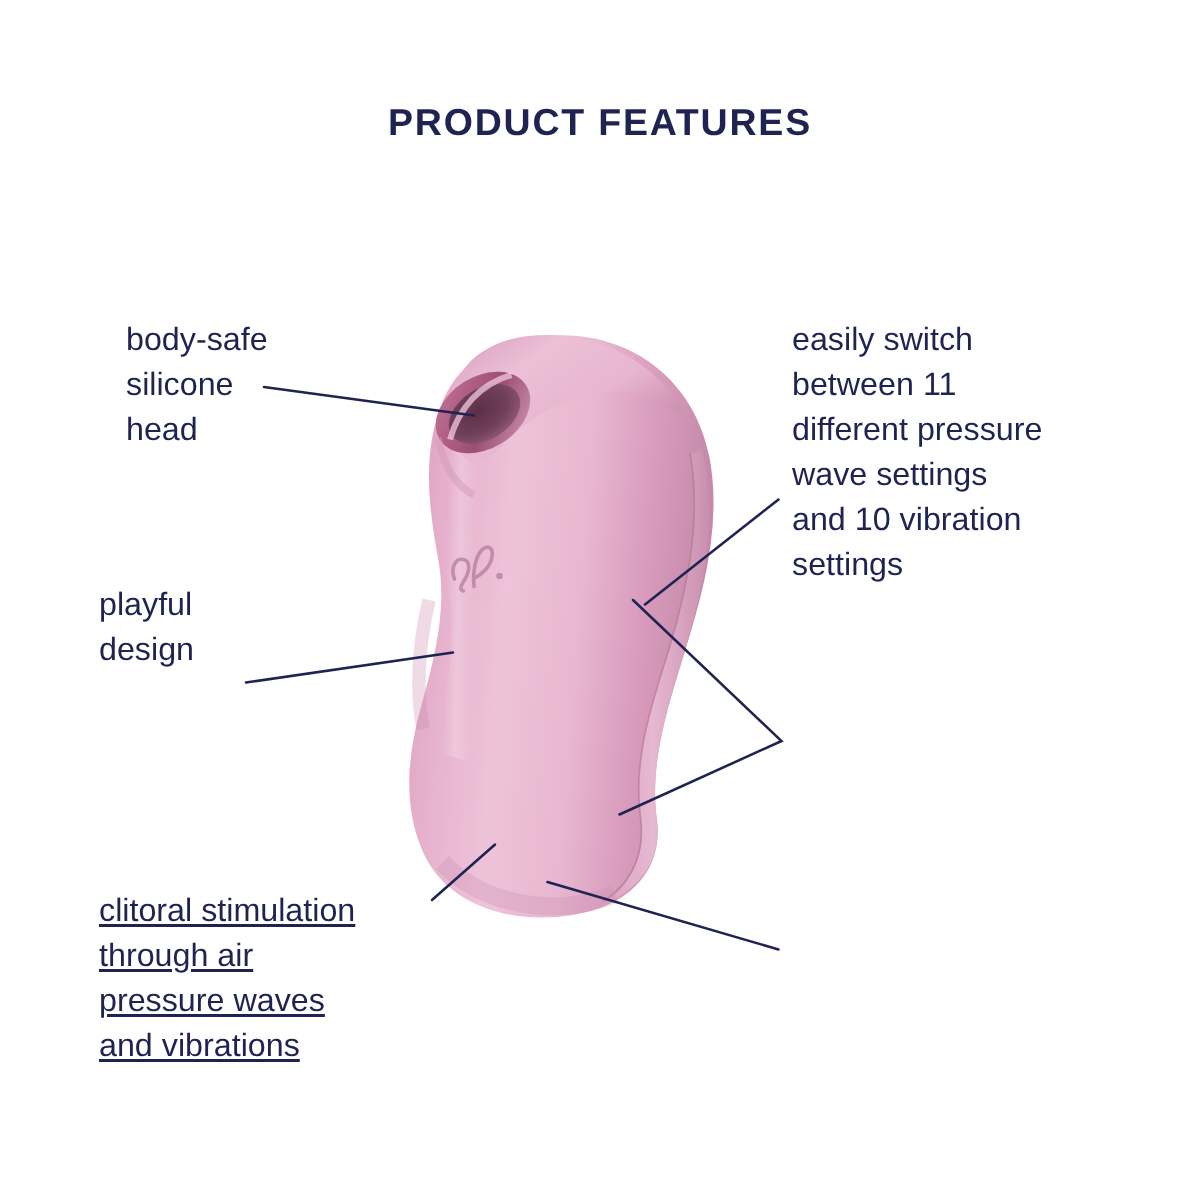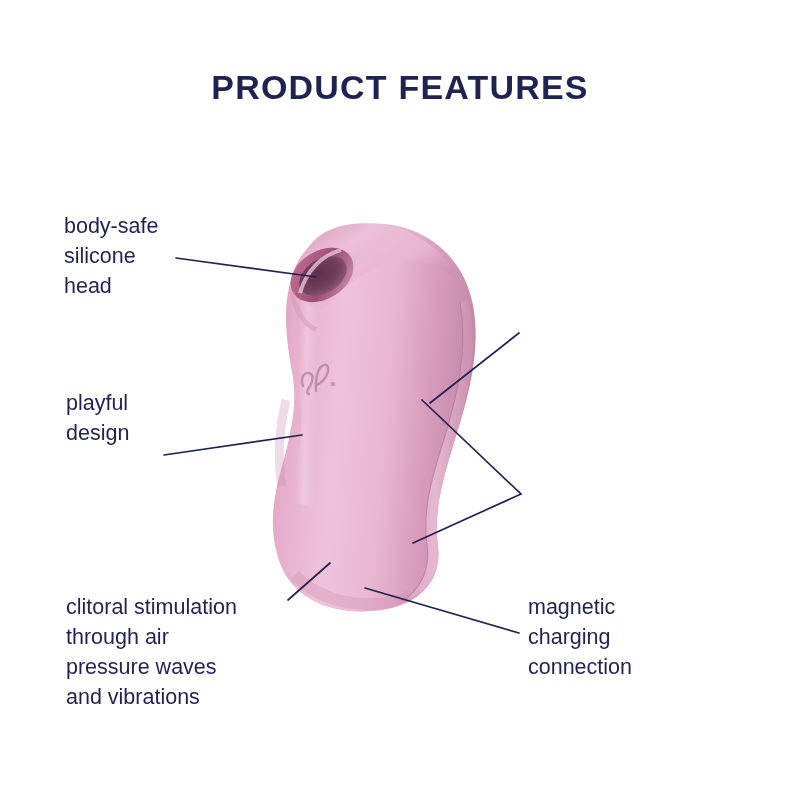--- a/index.html
+++ b/index.html
@@ -7,38 +7,38 @@
     width:800px;height:800px;
     background:#ffffff;
     font-family:"Liberation Sans", sans-serif;
     position:relative;overflow:hidden;
   }
   #infographic{position:absolute;inset:0;}
 
   .title{
     position:absolute;left:0;top:68px;width:800px;
     text-align:center;
-    font-size:34px;font-weight:bold;
+    font-size:25px;font-weight:bold;
     letter-spacing:1.2px;
     color:#1f2352;
   }
 
   .label{
     position:absolute;
     color:#1f2352;
     font-size:21.5px;
     line-height:30px;
     white-space:pre-line;
     font-weight:500;
   }
   .label.right{text-align:left;}
 
-  #label-body-safe-head{left:64px;top:211px;}
+  #label-body-safe-head{left:84px;top:211px;}
   #label-playful-design{left:66px;top:388px;}
-  #label-clitoral-stimulation{left:66px;top:592px;}
+  #label-clitoral-stimulation{left:66px;top:592px;text-decoration:underline;}
   #label-pressure-wave-settings{left:528px;top:211px;}
   #label-motors{left:528px;top:450px;}
   #label-magnetic-charging{left:528px;top:592px;}
 
   svg.overlay{position:absolute;left:0;top:0;width:800px;height:800px;}
   .leader{stroke:#1f2352;stroke-width:1.7;fill:none;stroke-linecap:round;}
 </style>
 </head>
 <body>
 
@@ -158,19 +158,22 @@
 head</div>
 
   <div class="label" id="label-playful-design">playful
 design</div>
 
   <div class="label" id="label-clitoral-stimulation">clitoral stimulation
 through air
 pressure waves
 and vibrations</div>
 
+  <div class="label right" id="label-pressure-wave-settings">easily switch
+between 11
+different pressure
+wave settings
+and 10 vibration
+settings</div>
 
 
-  <div class="label right" id="label-magnetic-charging">magnetic
-charging
-connection</div>
 
 </div>
 
 </body></html>

